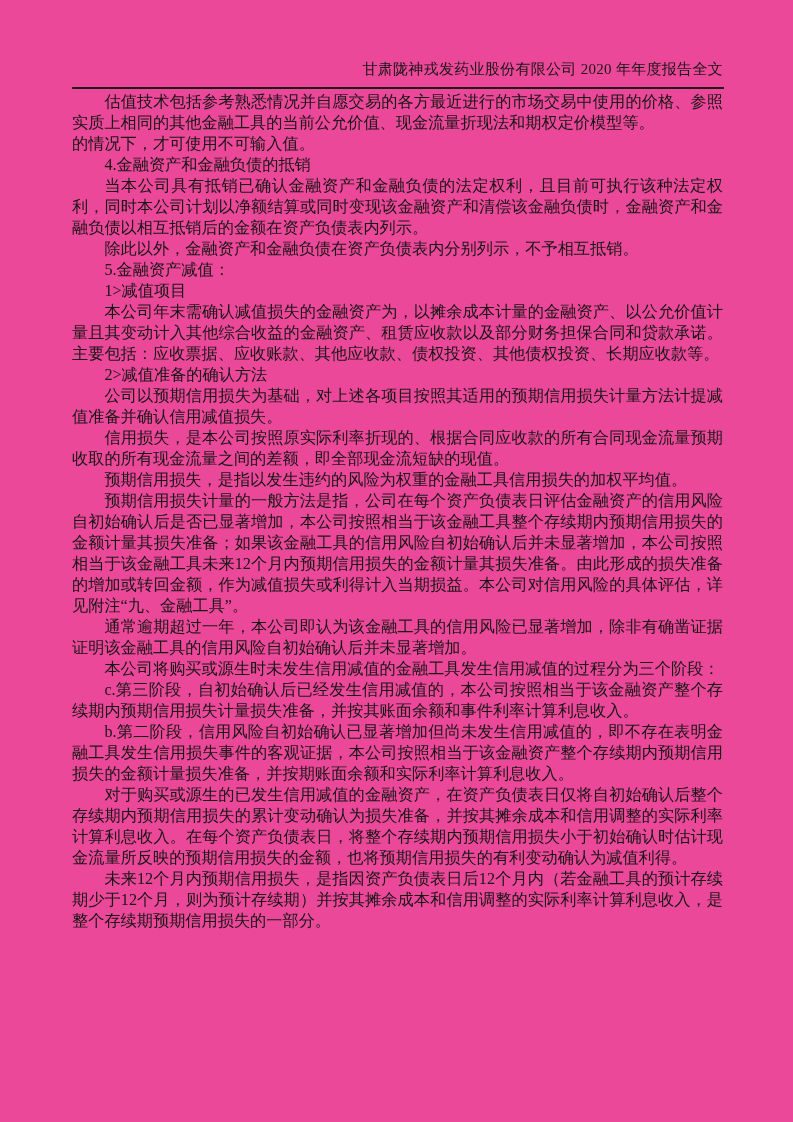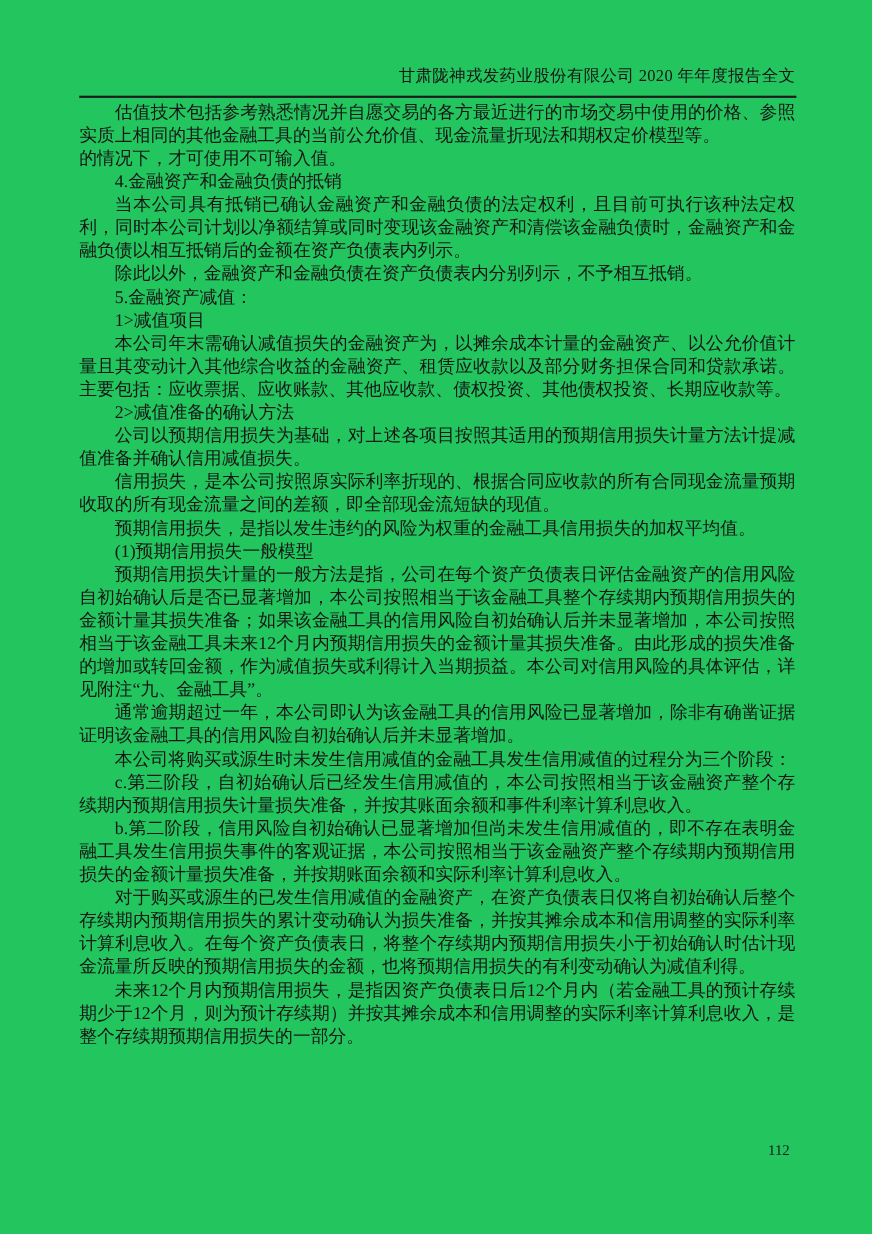--- a/index.html
+++ b/index.html
@@ -4,21 +4,21 @@
 <style>
   html, body {
     margin: 0;
     padding: 0;
     background: #ffffff;
   }
   .page {
     position: relative;
     width: 793px;
     height: 1122px;
-    background: #22c55e;
+    background: #ec4899;
     overflow: hidden;
     font-family: "Liberation Serif", "DejaVu Serif", serif;
     color: #161616;
   }
   .header {
     position: absolute;
     top: 60px;
     left: 72px;
     right: 70px;
     text-align: right;
@@ -78,27 +78,23 @@
       <p class="para indent">4.金融资产和金融负债的抵销</p>
       <p class="para indent">当本公司具有抵销已确认金融资产和金融负债的法定权利，且目前可执行该种法定权利，同时本公司计划以净额结算或同时变现该金融资产和清偿该金融负债时，金融资产和金融负债以相互抵销后的金额在资产负债表内列示。</p>
       <p class="para indent">除此以外，金融资产和金融负债在资产负债表内分别列示，不予相互抵销。</p>
       <p class="para indent">5.金融资产减值：</p>
       <p class="para indent">1&gt;减值项目</p>
       <p class="para indent">本公司年末需确认减值损失的金融资产为，以摊余成本计量的金融资产、以公允价值计量且其变动计入其他综合收益的金融资产、租赁应收款以及部分财务担保合同和贷款承诺。主要包括：应收票据、应收账款、其他应收款、债权投资、其他债权投资、长期应收款等。</p>
       <p class="para indent">2&gt;减值准备的确认方法</p>
       <p class="para indent">公司以预期信用损失为基础，对上述各项目按照其适用的预期信用损失计量方法计提减值准备并确认信用减值损失。</p>
       <p class="para indent">信用损失，是本公司按照原实际利率折现的、根据合同应收款的所有合同现金流量预期收取的所有现金流量之间的差额，即全部现金流短缺的现值。</p>
       <p class="para indent">预期信用损失，是指以发生违约的风险为权重的金融工具信用损失的加权平均值。</p>
-      <p class="para indent">(1)预期信用损失一般模型</p>
       <p class="para indent">预期信用损失计量的一般方法是指，公司在每个资产负债表日评估金融资产的信用风险自初始确认后是否已显著增加，本公司按照相当于该金融工具整个存续期内预期信用损失的金额计量其损失准备；如果该金融工具的信用风险自初始确认后并未显著增加，本公司按照相当于该金融工具未来12个月内预期信用损失的金额计量其损失准备。由此形成的损失准备的增加或转回金额，作为减值损失或利得计入当期损益。本公司对信用风险的具体评估，详见附注“九、金融工具”。</p>
       <p class="para indent">通常逾期超过一年，本公司即认为该金融工具的信用风险已显著增加，除非有确凿证据证明该金融工具的信用风险自初始确认后并未显著增加。</p>
       <p class="para indent">本公司将购买或源生时未发生信用减值的金融工具发生信用减值的过程分为三个阶段：</p>
       <p class="para indent">c.第三阶段，自初始确认后已经发生信用减值的，本公司按照相当于该金融资产整个存续期内预期信用损失计量损失准备，并按其账面余额和事件利率计算利息收入。</p>
       <p class="para indent">b.第二阶段，信用风险自初始确认已显著增加但尚未发生信用减值的，即不存在表明金融工具发生信用损失事件的客观证据，本公司按照相当于该金融资产整个存续期内预期信用损失的金额计量损失准备，并按期账面余额和实际利率计算利息收入。</p>
       <p class="para indent">对于购买或源生的已发生信用减值的金融资产，在资产负债表日仅将自初始确认后整个存续期内预期信用损失的累计变动确认为损失准备，并按其摊余成本和信用调整的实际利率计算利息收入。在每个资产负债表日，将整个存续期内预期信用损失小于初始确认时估计现金流量所反映的预期信用损失的金额，也将预期信用损失的有利变动确认为减值利得。</p>
       <p class="para indent">未来12个月内预期信用损失，是指因资产负债表日后12个月内（若金融工具的预计存续期少于12个月，则为预计存续期）并按其摊余成本和信用调整的实际利率计算利息收入，是整个存续期预期信用损失的一部分。</p>
     </main>
 
-  <div class="footer">
-    <span>112</span>
-  </div>
 
 </div>
 
 </body></html>

